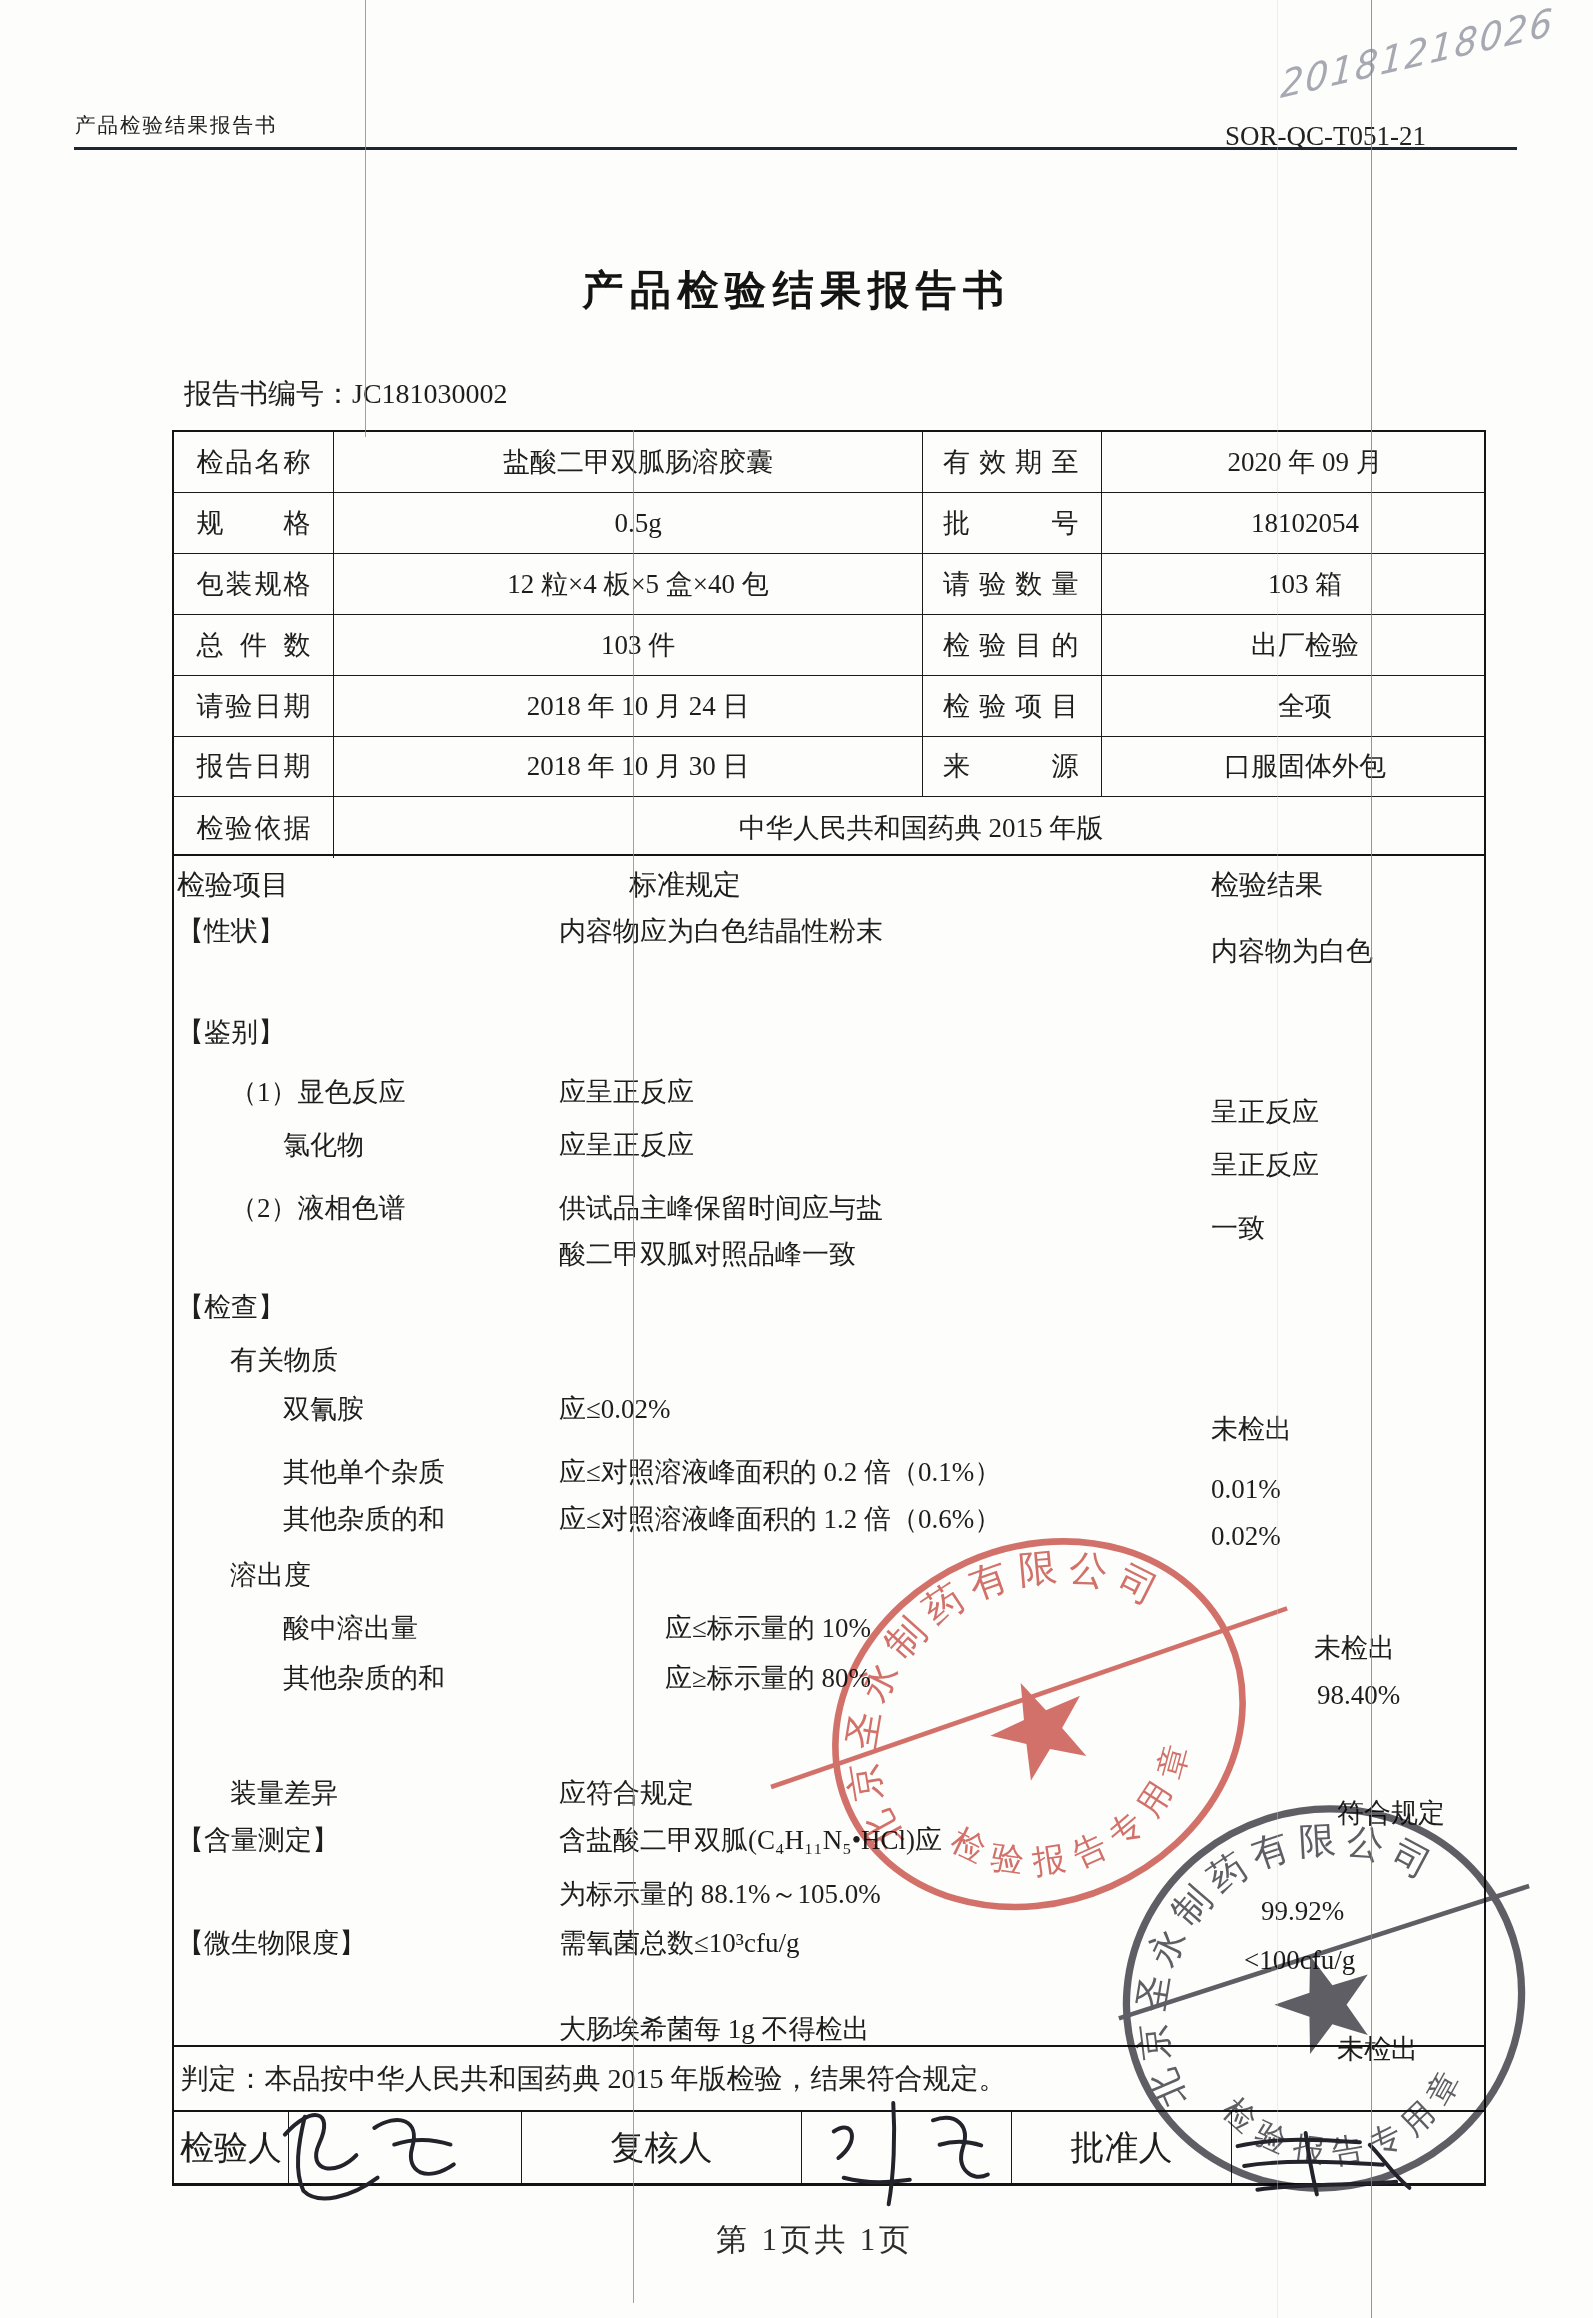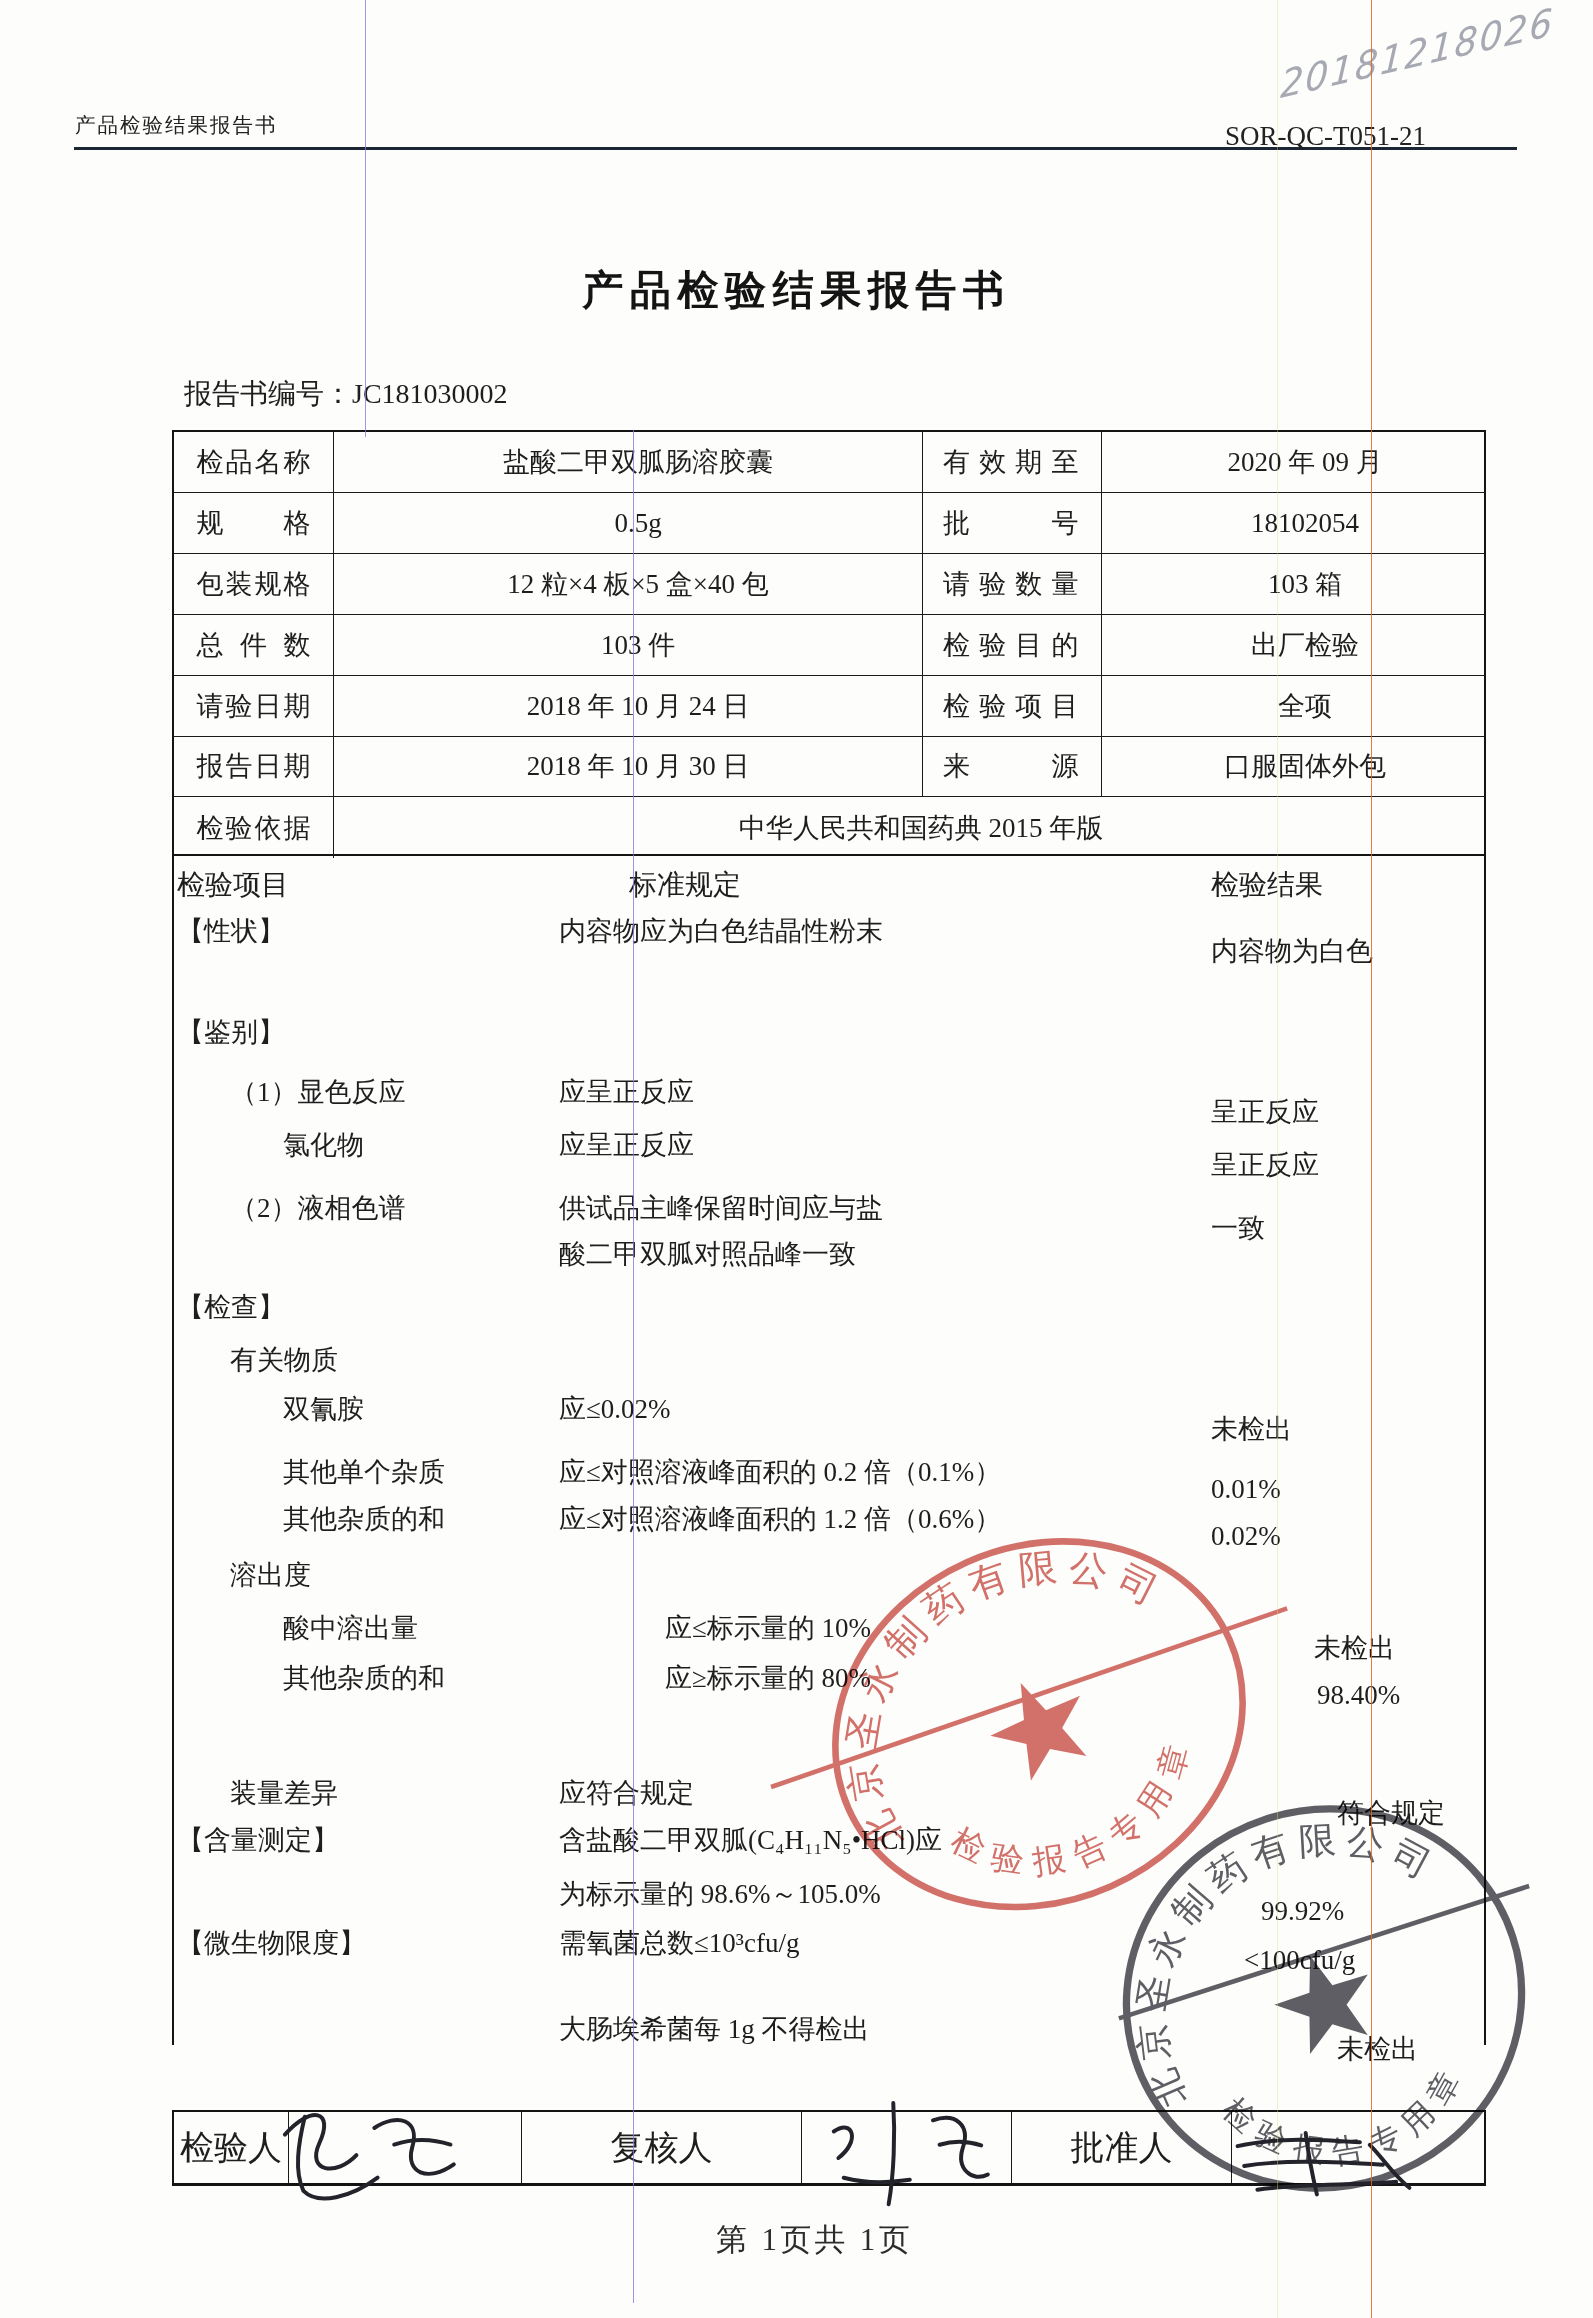--- a/index.html
+++ b/index.html
@@ -208,33 +208,36 @@
   <div class="rline" style="top:1775px;">
       <span class="it lv1">装量差异</span>
       <span class="st">应符合规定</span>
       <span class="rs" style="left:1337px;">符合规定</span>
     </div>
   <div class="rline" style="top:1822px;">
       <span class="it lv0">【含量测定】</span>
       <span class="st">含盐酸二甲双胍(C₄H₁₁N₅•HCl)应</span>
     </div>
   <div class="rline" style="top:1876px;">
-      <span class="st">为标示量的 98.6%～105.0%</span>
+      <span class="st">为标示量的 88.1%～105.0%</span>
       <span class="rs" style="left:1261px;">99.92%</span>
     </div>
   <div class="rline" style="top:1925px;">
       <span class="it lv0">【微生物限度】</span>
       <span class="st">需氧菌总数≤10³cfu/g</span>
       <span class="rs" style="left:1244px;">&lt;100cfu/g</span>
     </div>
   <div class="rline" style="top:2011px;">
       <span class="st">大肠埃希菌每 1g 不得检出</span>
       <span class="rs" style="left:1337px;">未检出</span>
     </div>
 
+  <div class="abs verdict">
+      <span>判定：本品按中华人民共和国药典 2015 年版检验，结果符合规定。</span>
+    </div>
 
   <div class="abs sigrow">
     <div class="sigcell" style="left:0;width:114px;">检验人</div>
     <div class="sigcell sv" style="left:114px;width:234px;"></div>
     <div class="sigcell sv" style="left:347px;width:280px;">复核人</div>
     <div class="sigcell sv" style="left:627px;width:209px;"></div>
     <div class="sigcell sv" style="left:837px;width:220px;">批准人</div>
     <div class="sigcell sv" style="left:1057px;width:255px;"></div>
   </div>
 

